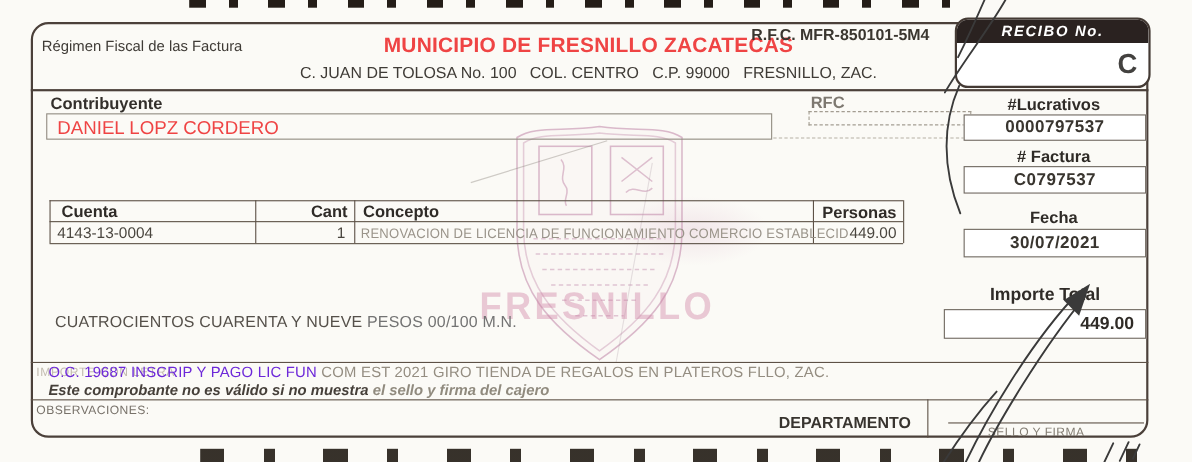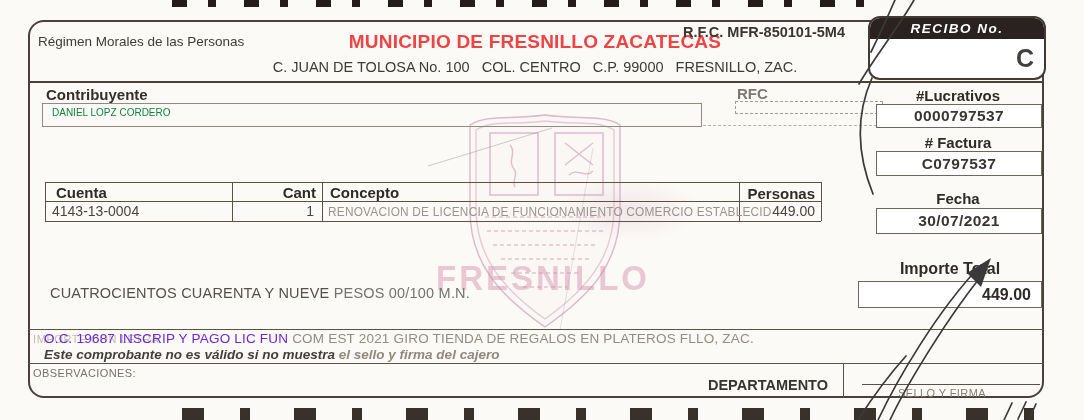--- a/index.html
+++ b/index.html
@@ -26,21 +26,21 @@
   
   .recibo-box{left:868px;top:16px;width:178px;height:64px;background:#fff;border:2.5px solid #443a34;border-radius:12px;box-sizing:border-box;overflow:hidden;}
   .recibo-head{height:21px;background:#2a2220;color:#fff;font-weight:bold;font-style:italic;font-size:13.5px;
     display:flex;align-items:center;justify-content:center;letter-spacing:1.5px;border-radius:7px 7px 0 0;}
   .recibo-row{display:flex;align-items:center;padding:5px 10px 0 14px;}
   .recibo-num{font-family:"DejaVu Sans Mono",monospace;font-weight:bold;font-size:25px;letter-spacing:7px;color:#c2382c;}
   .recibo-series{margin-left:auto;font-size:25px;font-weight:bold;color:#43413f;}
   
   .lbl{font-weight:bold;font-size:15px;color:#332f2b;}
   .contrib-box{left:42px;top:103px;width:660px;height:24px;border:1px solid #918b81;box-sizing:border-box;background:transparent;}
-  .contrib-val{padding:3px 0 0 9px;font-size:10px;color:#15803d;}
+  .contrib-val{padding:3px 0 0 9px;font-size:17px;color:#ef4444;}
   .dash-ext{left:703px;top:125px;width:174px;border-top:1px dashed #b6b0a4;height:0;}
   .rfc-lbl{left:737px;top:85px;font-weight:bold;font-size:15px;color:#7d7870;}
   .rfc-box{left:735px;top:101px;width:148px;height:13px;border:1px dashed #a49d92;box-sizing:border-box;}
   
   .rp-lbl{width:172px;text-align:center;font-weight:bold;font-size:15px;color:#2f2b27;}
   .rp-box{width:166px;height:24px;border:1.5px solid #6e675e;background:#fff;box-sizing:border-box;
     display:flex;align-items:center;justify-content:center;font-weight:bold;font-size:15.5px;color:#39352f;letter-spacing:.4px;}
   .it-box{width:184px;height:27px;border:1.5px solid #6e675e;background:#fff;box-sizing:border-box;
     display:flex;align-items:center;justify-content:flex-end;padding-right:10px;font-weight:bold;font-size:16px;color:#2f2b27;}
   
@@ -89,21 +89,21 @@
     <line x1="178" y1="43" x2="145" y2="225" stroke="rgba(170,150,160,0.28)" stroke-width="1"></line>
   </svg>
   <div class="abs seal-text">FRESNILLO</div>
 
   <div class="abs frame"></div>
   <div class="abs hline dark" style="left:28px;top:81px;width:1016px;"></div>
   <div class="abs hline" style="left:28px;top:329px;width:1016px;"></div>
   <div class="abs hline" style="left:28px;top:363px;width:1016px;"></div>
 
   <div class="abs regimen">
-    <div>Régimen Morales de las Personas</div>
+    <div>Régimen Fiscal de las Factura</div>
   </div>
   <div class="abs muni">MUNICIPIO DE FRESNILLO ZACATECAS</div>
   <div class="abs rfc-top">R.F.C. MFR-850101-5M4</div>
   <div class="abs address">C. JUAN DE TOLOSA No. 100   COL. CENTRO   C.P. 99000   FRESNILLO, ZAC.</div>
 
   <div class="abs recibo-box">
     <div class="recibo-head">RECIBO No.</div>
     <div class="recibo-row">
       <span class="recibo-series">C</span>
     </div>

